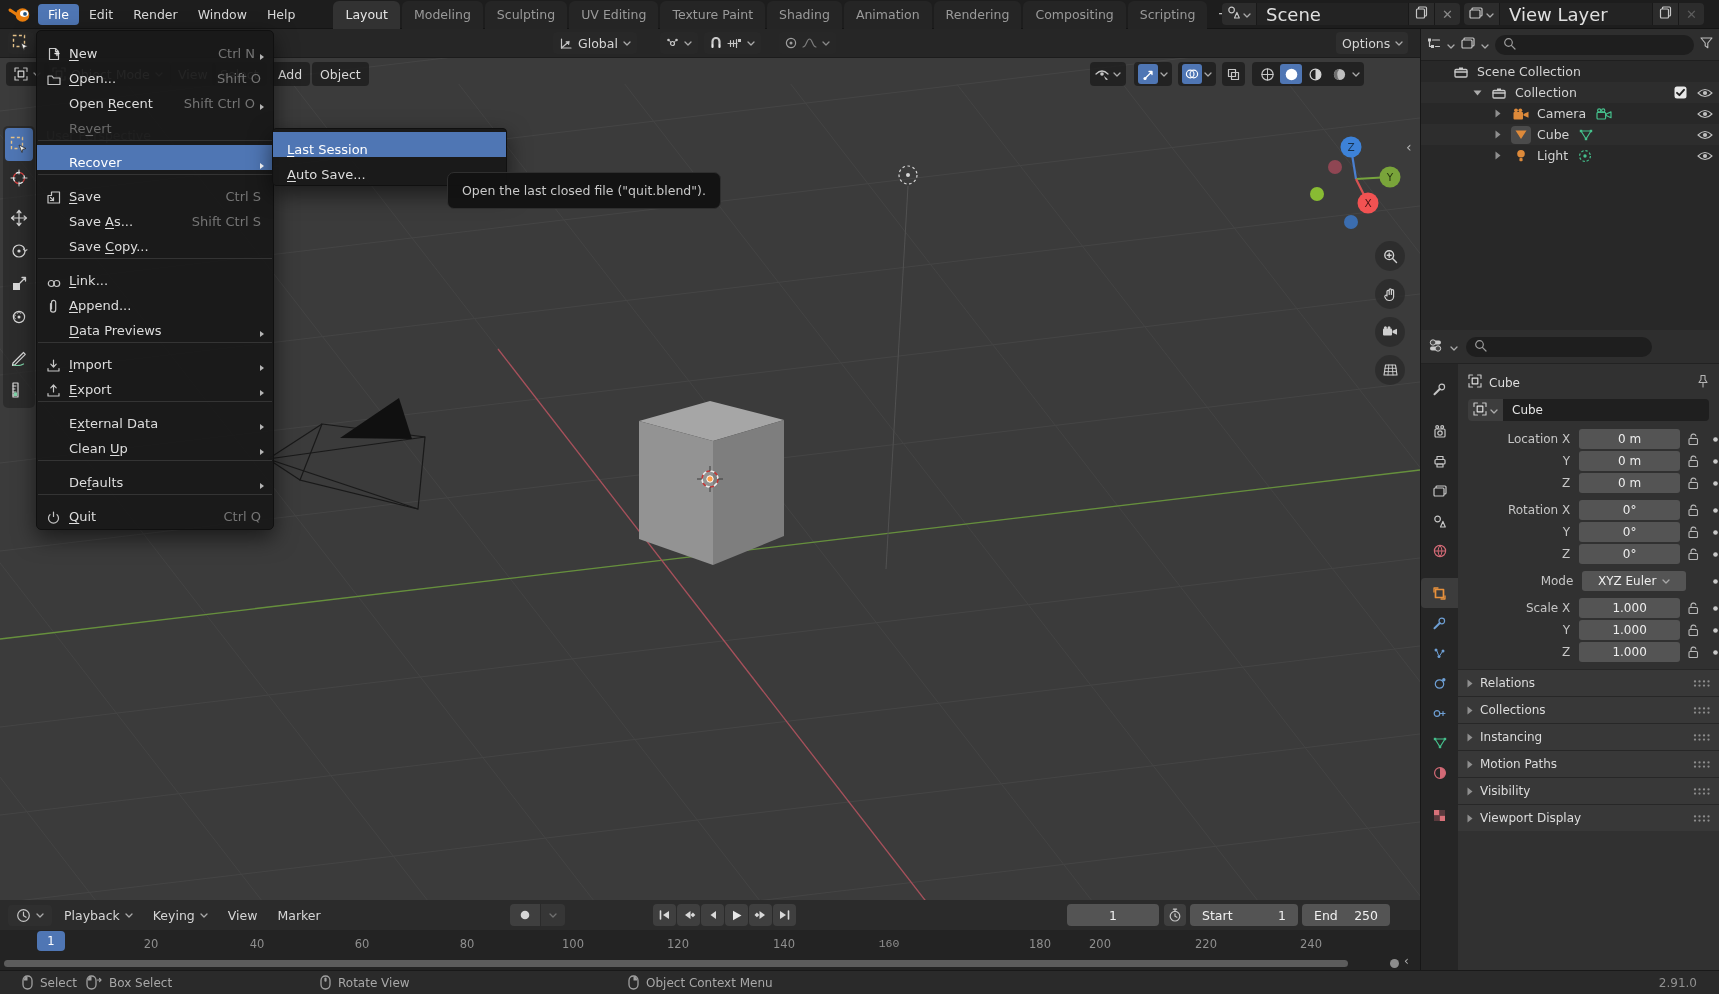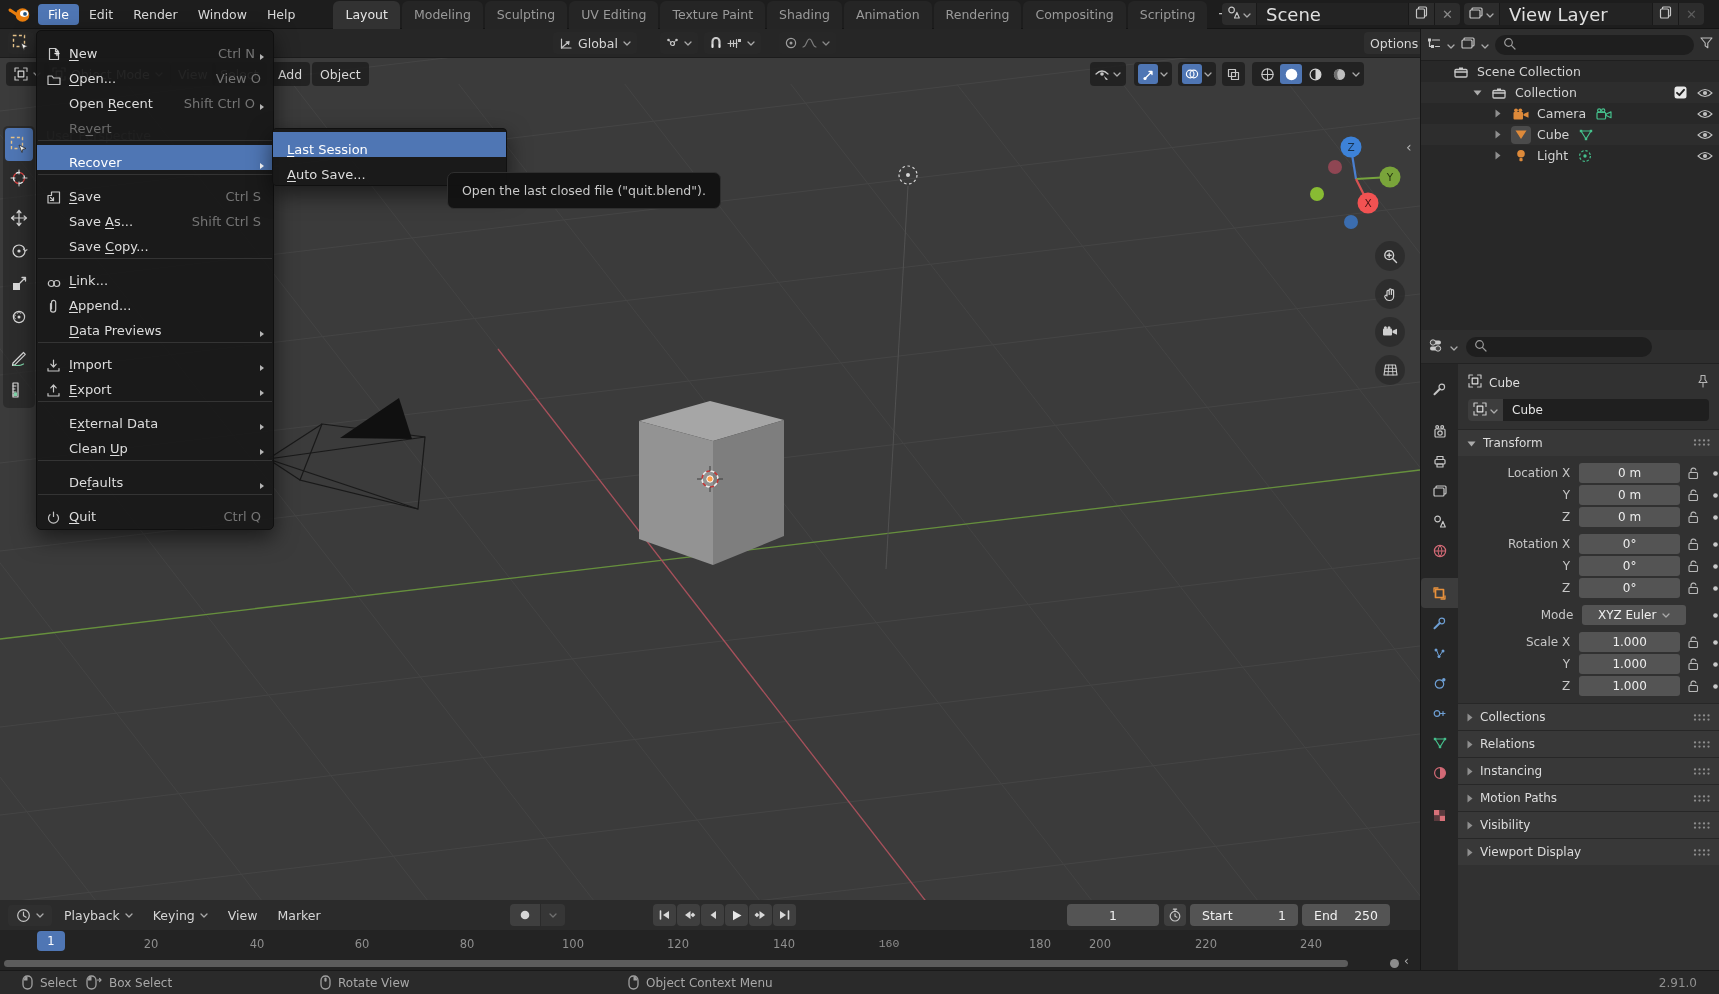--- a/index.html
+++ b/index.html
@@ -303,21 +303,21 @@
             <svg width="15" height="10" viewBox="0 0 15 10" fill="none" xmlns="http://www.w3.org/2000/svg">
               <path d="M1 9 C4.5 9 4.5 1 7.5 1 C10.5 1 10.5 9 14 9" stroke="#9a9a9a" stroke-width="1.2" fill="none" stroke-linecap="round" stroke-linejoin="round"></path>
             </svg>
           </span>
           <span class="ic" style="display:inline-flex;align-items:center;">
             <svg width="8" height="5" viewBox="0 0 8 5" fill="none" xmlns="http://www.w3.org/2000/svg">
               <path d="M1 1 L4 4 L7 1" stroke="#aaa" stroke-width="1.3" fill="none" stroke-linecap="round" stroke-linejoin="round"></path>
             </svg>
           </span>
         </span>
-  <span class="ts-group" style="left:1336px;width:60px;justify-content:space-between;background:#2e2e2e;margin-left:28px;">
+  <span class="ts-group" style="left:1336px;width:60px;justify-content:space-between;background:#2e2e2e;">
           <span>Options</span>
           <span class="ic" style="display:inline-flex;align-items:center;">
             <svg width="8" height="5" viewBox="0 0 8 5" fill="none" xmlns="http://www.w3.org/2000/svg">
               <path d="M1 1 L4 4 L7 1" stroke="#aaa" stroke-width="1.3" fill="none" stroke-linecap="round" stroke-linejoin="round"></path>
             </svg>
           </span>
         </span>
       </div>
     <div id="vp-header">
         <span class="hd-btn" style="left:6px;">
@@ -835,37 +835,20 @@
             <span class="ic"><svg width="14" height="14" viewBox="0 0 14 14" fill="none" xmlns="http://www.w3.org/2000/svg">
                 <path d="M1 4.5 V1 h3.5 M9.5 1 H13 v3.5 M13 9.5 V13 H9.5 M4.5 13 H1 V9.5" stroke="#c6c6c6" stroke-width="1.2" fill="none" stroke-linecap="round" stroke-linejoin="round"></path>
                 <rect x="4.2" y="4.2" width="5.6" height="5.6" stroke="#e0e0e0" stroke-width="1.2" fill="none" stroke-linecap="round" stroke-linejoin="round"></rect>
               </svg></span>
             <span class="ic"><svg width="8" height="5" viewBox="0 0 8 5" fill="none" xmlns="http://www.w3.org/2000/svg">
                 <path d="M1 1 L4 4 L7 1" stroke="#aaa" stroke-width="1.3" fill="none" stroke-linecap="round" stroke-linejoin="round"></path>
               </svg></span>
           </span>
         <span class="name-field">Cube</span>
       </div>
-      <div class="panel-hd">
-        <span class="ic"><svg width="9" height="6" viewBox="0 0 9 6" fill="none" xmlns="http://www.w3.org/2000/svg">
-              <path d="M0.5 0.5 h8 l-4 5 z" fill="#ababab"></path>
-            </svg></span>
-        <span>Transform</span>
-        <span class="grow"></span>
-        <span class="ic"><svg width="17" height="9" viewBox="0 0 17 9" fill="none" xmlns="http://www.w3.org/2000/svg">
-              <circle cx="2" cy="2.4" r="1.15" fill="#8d8d8d"></circle>
-              <circle cx="2" cy="6.6" r="1.15" fill="#8d8d8d"></circle>
-              <circle cx="6.5" cy="2.4" r="1.15" fill="#8d8d8d"></circle>
-              <circle cx="6.5" cy="6.6" r="1.15" fill="#8d8d8d"></circle>
-              <circle cx="11" cy="2.4" r="1.15" fill="#8d8d8d"></circle>
-              <circle cx="11" cy="6.6" r="1.15" fill="#8d8d8d"></circle>
-              <circle cx="15.5" cy="2.4" r="1.15" fill="#8d8d8d"></circle>
-              <circle cx="15.5" cy="6.6" r="1.15" fill="#8d8d8d"></circle>
-            </svg></span>
-      </div>
       <div id="transform-body">
           <div class="pgroup">
             <div class="prow">
       <span class="lbl">Location X</span>
       <span class="val">0 m</span>
       <span class="aux">
                 <span class="ic" style="display:inline-flex;align-items:center;">
                   <svg width="13" height="12" viewBox="0 0 13 12" fill="none" xmlns="http://www.w3.org/2000/svg">
                     <rect x="2" y="5.5" width="8.5" height="6" rx="1" stroke="#b9b9b9" stroke-width="1.1" fill="none" stroke-linecap="round" stroke-linejoin="round"></rect>
                     <path d="M4 5.5 V3.6 a2.5 2.5 0 0 1 4.9 -0.7" stroke="#b9b9b9" stroke-width="1.1" fill="none" stroke-linecap="round" stroke-linejoin="round"></path>
@@ -1037,42 +1020,42 @@
     </div>
           </div>
         </div>
       <div id="props-panels">
           <div class="panel-hd">
             <span class="ic" style="display:inline-flex;align-items:center;">
               <svg width="6" height="9" viewBox="0 0 6 9" fill="none" xmlns="http://www.w3.org/2000/svg">
                 <path d="M0.5 0.5 l5 4 -5 4 z" fill="#8f8f8f"></path>
               </svg>
             </span>
-            <span>Collections</span>
+            <span>Relations</span>
             <span class="grow"></span>
             <span class="ic" style="display:inline-flex;align-items:center;">
               <svg width="17" height="9" viewBox="0 0 17 9" fill="none" xmlns="http://www.w3.org/2000/svg">
                 <circle cx="2" cy="2.4" r="1.15" fill="#8d8d8d"></circle>
                 <circle cx="2" cy="6.6" r="1.15" fill="#8d8d8d"></circle>
                 <circle cx="6.5" cy="2.4" r="1.15" fill="#8d8d8d"></circle>
                 <circle cx="6.5" cy="6.6" r="1.15" fill="#8d8d8d"></circle>
                 <circle cx="11" cy="2.4" r="1.15" fill="#8d8d8d"></circle>
                 <circle cx="11" cy="6.6" r="1.15" fill="#8d8d8d"></circle>
                 <circle cx="15.5" cy="2.4" r="1.15" fill="#8d8d8d"></circle>
                 <circle cx="15.5" cy="6.6" r="1.15" fill="#8d8d8d"></circle>
               </svg>
             </span>
           </div>
           <div class="panel-hd">
             <span class="ic" style="display:inline-flex;align-items:center;">
               <svg width="6" height="9" viewBox="0 0 6 9" fill="none" xmlns="http://www.w3.org/2000/svg">
                 <path d="M0.5 0.5 l5 4 -5 4 z" fill="#8f8f8f"></path>
               </svg>
             </span>
-            <span>Relations</span>
+            <span>Collections</span>
             <span class="grow"></span>
             <span class="ic" style="display:inline-flex;align-items:center;">
               <svg width="17" height="9" viewBox="0 0 17 9" fill="none" xmlns="http://www.w3.org/2000/svg">
                 <circle cx="2" cy="2.4" r="1.15" fill="#8d8d8d"></circle>
                 <circle cx="2" cy="6.6" r="1.15" fill="#8d8d8d"></circle>
                 <circle cx="6.5" cy="2.4" r="1.15" fill="#8d8d8d"></circle>
                 <circle cx="6.5" cy="6.6" r="1.15" fill="#8d8d8d"></circle>
                 <circle cx="11" cy="2.4" r="1.15" fill="#8d8d8d"></circle>
                 <circle cx="11" cy="6.6" r="1.15" fill="#8d8d8d"></circle>
                 <circle cx="15.5" cy="2.4" r="1.15" fill="#8d8d8d"></circle>
@@ -1348,21 +1331,21 @@
  </div>
       <div class="fm-item">
    <span class="mi-icon">
           <span class="ic" style="display:inline-flex;align-items:center;">
             <svg width="14" height="12" viewBox="0 0 14 12" fill="none" xmlns="http://www.w3.org/2000/svg">
               <path d="M1 2 h4 l1.5 2 H13 v6.5 H1 z" stroke="#c6c6c6" stroke-width="1.2" fill="none" stroke-linecap="round" stroke-linejoin="round"></path>
             </svg>
           </span>
         </span>
    <span class="mi-label"><span class="mn-u">O</span>pen...</span>
-   <span class="mi-short">View O</span>
+   <span class="mi-short">Shift O</span>
 
  </div>
       <div class="fm-item">
    <span class="mi-icon"></span>
    <span class="mi-label">Open <span class="mn-u">R</span>ecent</span>
    <span class="mi-short">Shift Ctrl O</span>
    <span class="ic" style="display:inline-flex;align-items:center;">
           <svg width="6" height="8" viewBox="0 0 6 8" fill="none" xmlns="http://www.w3.org/2000/svg">
             <path d="M1 1 L5 4 L1 7 Z" fill="#b5b5b5"></path>
           </svg>

